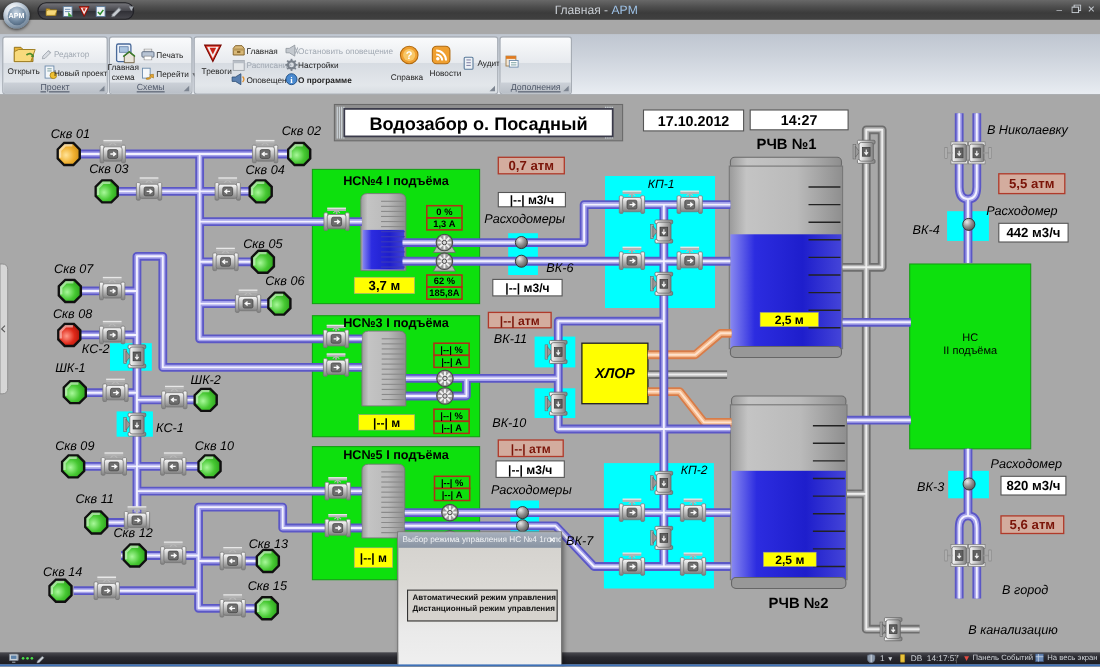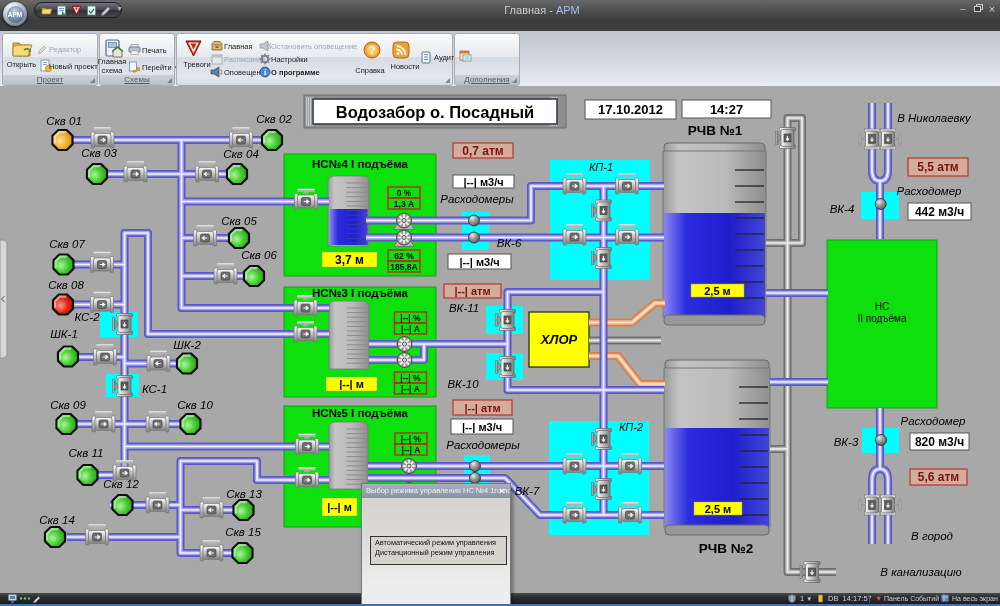--- a/index.html
+++ b/index.html
@@ -1,18 +1,18 @@
 <!DOCTYPE html>
 <html><head><meta charset="utf-8">
 <style>
 html,body{margin:0;padding:0;}
 body{width:1000px;height:606px;overflow:hidden;font-family:"Liberation Sans",sans-serif;position:relative;background:#a8a8a8;}
 #win{position:absolute;left:0;top:0;width:1000px;height:606px;}
 
-#titlebar{position:absolute;left:0;top:0;width:1000px;height:31px;background:linear-gradient(#686868,#4e4e4e 35%,#3b3b3b 65%,#404040);}
+#titlebar{position:absolute;left:0;top:0;width:1000px;height:18px;background:linear-gradient(#686868,#4e4e4e 35%,#3b3b3b 65%,#404040);}
 #orb{position:absolute;left:3px;top:2px;width:24px;height:24px;border-radius:50%;background:radial-gradient(circle at 38% 28%,#ffffff 0%,#d4dde6 30%,#90a2b4 60%,#4a5d72 100%);box-shadow:0 1px 3px rgba(0,0,0,.7);}
 #orb .inner{position:absolute;left:3.5px;top:3.5px;width:17px;height:17px;border-radius:50%;background:radial-gradient(circle at 45% 30%,#c6d4e2 0%,#7088a0 55%,#3a5068 100%);color:#fff;font-weight:bold;font-size:6.5px;text-align:center;line-height:17px;letter-spacing:0;}
 #qat{position:absolute;left:34px;top:2px;width:74px;height:14px;border-radius:8px;background:linear-gradient(#74747a,#44444a 50%,#303036 51%,#47474d);border:1px solid #202026;display:flex;align-items:center;padding:0 6px;gap:4px;}
 #qatarrow{position:absolute;left:116px;top:5px;color:#a8aeb6;font-size:7px;}
 #wtitle{position:absolute;left:0;top:4px;width:1000px;text-align:center;font-size:11px;color:#c9ced4;}
 #wtitle b{color:#9fc3e8;font-weight:normal;}
 .wb{position:absolute;top:4px;width:14px;height:10px;color:#c6cbd1;font-size:9px;line-height:10px;text-align:center;}
 
 #ribbon{position:absolute;left:0;top:31px;width:1000px;height:55px;background:linear-gradient(#bfc6d0,#ccd2db 35%,#dde2e9 75%,#e9edf2);border-bottom:1px solid #7e858d;}
 .rgroup{position:absolute;top:2px;height:51px;border:1px solid #a6acb4;border-radius:3px;background:linear-gradient(#fafbfc,#e7eaee 45%,#d7dce2 46%,#e3e7eb 85%,#d8dde2);}
@@ -25,21 +25,21 @@
 #canvas{position:absolute;left:0;top:86px;width:1000px;height:507px;background:#a8a8a8;}
 
 #statusbar{position:absolute;left:0;top:593px;width:1000px;height:11px;background:linear-gradient(#4a4a50,#2a2a30 40%,#1c1c22);color:#cfd3d8;font-size:7.5px;overflow:hidden;}
 #bluestrip{position:absolute;left:0;top:604px;width:1000px;height:2px;background:#3e71b8;z-index:9;}
 .sbitem{position:absolute;top:1px;height:9px;line-height:9px;white-space:nowrap;}
 
 #dlg{position:absolute;left:361px;top:483px;width:148px;height:121px;background:linear-gradient(#d3d1cd,#dbd9d5 40%,#eaeaea 75%,#efefef);border:1px solid #7a7a7a;box-shadow:2px 2px 4px rgba(0,0,0,.4);z-index:5;}
 #dlgtitle{position:absolute;left:0;top:0;width:100%;height:14px;background:linear-gradient(#a8b0bc,#8893a2);color:#f0f2f5;font-size:7.5px;line-height:14px;padding-left:4px;padding-right:15px;box-sizing:border-box;white-space:nowrap;overflow:hidden;}
 #dlgx{position:absolute;right:3px;top:2px;width:10px;height:10px;color:#f6f8fa;font-size:9px;line-height:10px;text-align:center;font-weight:bold;}
 #dlglist{position:absolute;left:8px;top:52px;width:135px;height:27px;background:#d6d3ce;border:1px solid #333;}
-#dlglist div{font-size:7.3px;font-weight:normal;color:#111;padding:1px 0 0 4px;white-space:nowrap;}
+#dlglist div{font-size:7.3px;font-weight:bold;color:#111;padding:1px 0 0 4px;white-space:nowrap;}
 
 #scada{font-family:"Liberation Sans",sans-serif;}
 #scada text{font-family:"Liberation Sans",sans-serif;}
 .gpo{stroke:#6e6e6e;stroke-width:8;fill:none;stroke-linejoin:round;}
 .gpm{stroke:#b2b2b2;stroke-width:4.6;fill:none;stroke-linejoin:round;}
 .gpi{stroke:#ededed;stroke-width:1.7;fill:none;stroke-linejoin:round;}
 .opo{stroke:#d87c48;stroke-width:8;fill:none;stroke-linejoin:round;}
 .opm{stroke:#f4b88c;stroke-width:4.6;fill:none;stroke-linejoin:round;}
 .opi{stroke:#ffe2cc;stroke-width:1.7;fill:none;stroke-linejoin:round;}
 .bpo{stroke:#5b57c6;stroke-width:8;fill:none;stroke-linejoin:round;}

